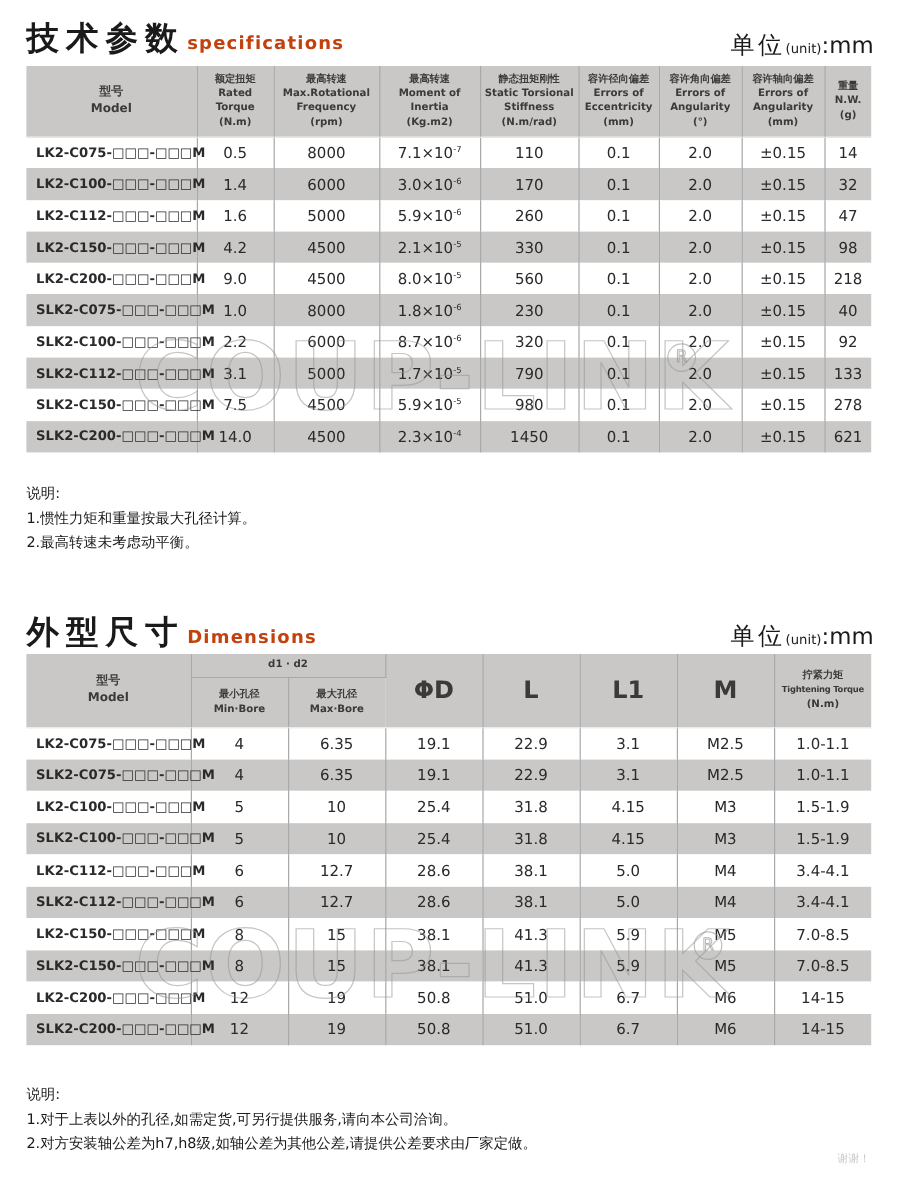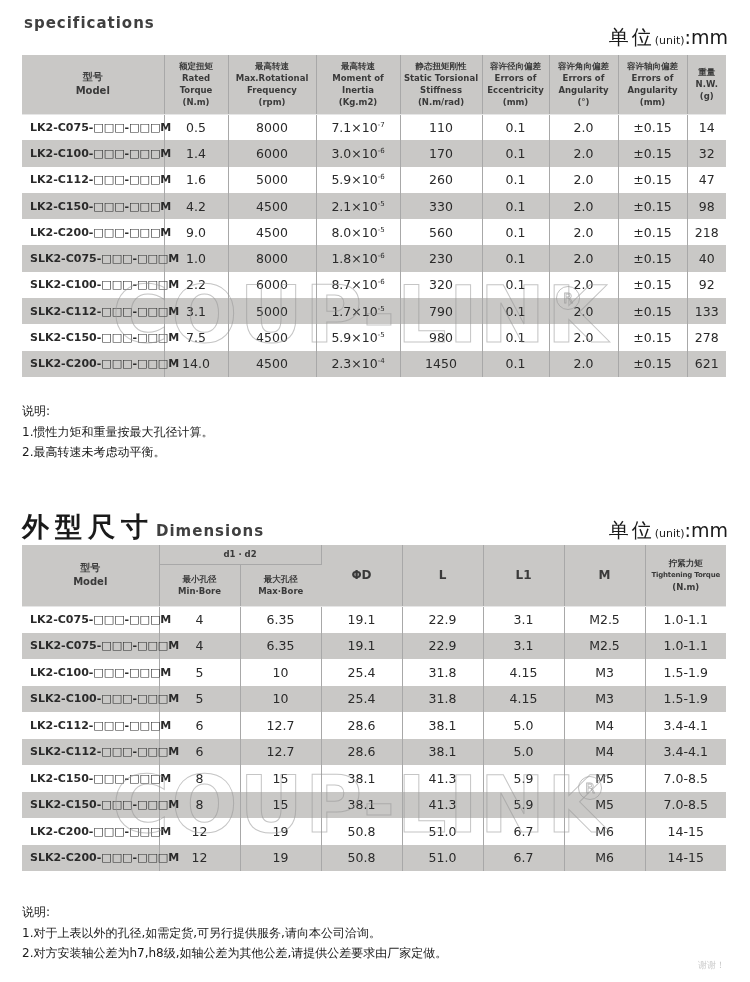--- a/index.html
+++ b/index.html
@@ -1,56 +1,57 @@
 <!DOCTYPE html>
 <html><head>
 <meta charset="utf-8">
 <style>
   * { box-sizing: border-box; margin: 0; padding: 0; }
   html, body { width: 750px; height: 982px; background: #ffffff; overflow: hidden; }
   body { font-family: "DejaVu Sans", "Liberation Sans", sans-serif; color: #2a2a2a; position: relative; }
 
   .section-head { position: absolute; left: 22px; display: flex; align-items: baseline; }
   .section-head .cn { font-size: 27px; font-weight: bold; letter-spacing: 6px; color: #1a1a1a; }
-  .section-head .en { font-size: 15px; font-weight: bold; letter-spacing: 1px; color: #404040; margin-left: 2px; }
+  .section-head .en { font-size: 15px; font-weight: bold; letter-spacing: 1px; color: #c2410c; margin-left: 2px; }
   .unit { position: absolute; right: 22px; display: flex; align-items: baseline; color: #1a1a1a; }
   .unit .cn { font-size: 20px; letter-spacing: 3px; }
   .unit .small { font-size: 11px; }
   .unit .mm { font-size: 19px; }
 
   table { position: absolute; left: 22px; width: 704px; border-collapse: collapse; table-layout: fixed; }
   th { background: #c9c8c6; color: #3a3a3a; font-weight: bold; border-right: 1px solid #a8a8a8; border-bottom: 1px solid #e6e6e6; text-align: center; vertical-align: middle; }
   th:last-child { border-right: none; }
   td { text-align: center; vertical-align: middle; font-size: 12.5px; color: #2a2a2a; border-right: 1px solid #a8a8a8; }
   td:last-child { border-right: none; }
   tr.odd td { background: #ffffff; }
   tr.even td { background: #c9c8c6; }
   td.model { text-align: left; padding-left: 8px; font-weight: bold; font-size: 11px; white-space: nowrap; letter-spacing: 0; }
   .th-small { font-size: 8.5px; line-height: 12px; }
   .th-model { font-size: 10px; line-height: 14px; margin-top: 10px; }
-  .th-big { font-size: 12px; }
+  .th-big { font-size: 20px; }
   .th-tiny { font-size: 7px; letter-spacing: -0.2px; }
   sup { font-size: 7px; vertical-align: 5px; }
 
   #spec-table tbody tr { height: 26.3px; }
   #spec-table thead tr { height: 59px; }
   #dim-table tbody tr { height: 26.5px; }
 
   .notes { position: absolute; left: 22px; font-size: 12px; line-height: 20.5px; color: #1a1a1a; }
 
   .watermark { position: absolute; pointer-events: none; font-family: "DejaVu Sans", sans-serif; font-weight: bold;
     font-size: 78px; letter-spacing: 2px; color: transparent; -webkit-text-stroke: 1px rgba(150,150,150,0.55); }
   .reg { position: absolute; pointer-events: none; width: 24px; height: 24px; border: 1px solid rgba(150,150,150,0.6);
     border-radius: 50%; font-size: 14px; text-align: center; line-height: 22px; color: transparent; -webkit-text-stroke: 0.8px rgba(150,150,150,0.7); }
   .corner-mark { position: absolute; right: 25px; bottom: 10px; font-size: 9px; color: #c8c8c8; }
 </style>
 </head>
 <body>
 
 <div class="section-head" style="top:14px;">
+  <span class="cn">技术参数</span>
   <span class="en">specifications</span>
 </div>
 <div class="unit" style="top:24px;">
   <span class="cn">单位</span>
   <span class="small">(unit)</span>
   <span class="mm">:mm</span>
 </div>
 
 <table id="spec-table" style="top:55px;">
   <colgroup>

